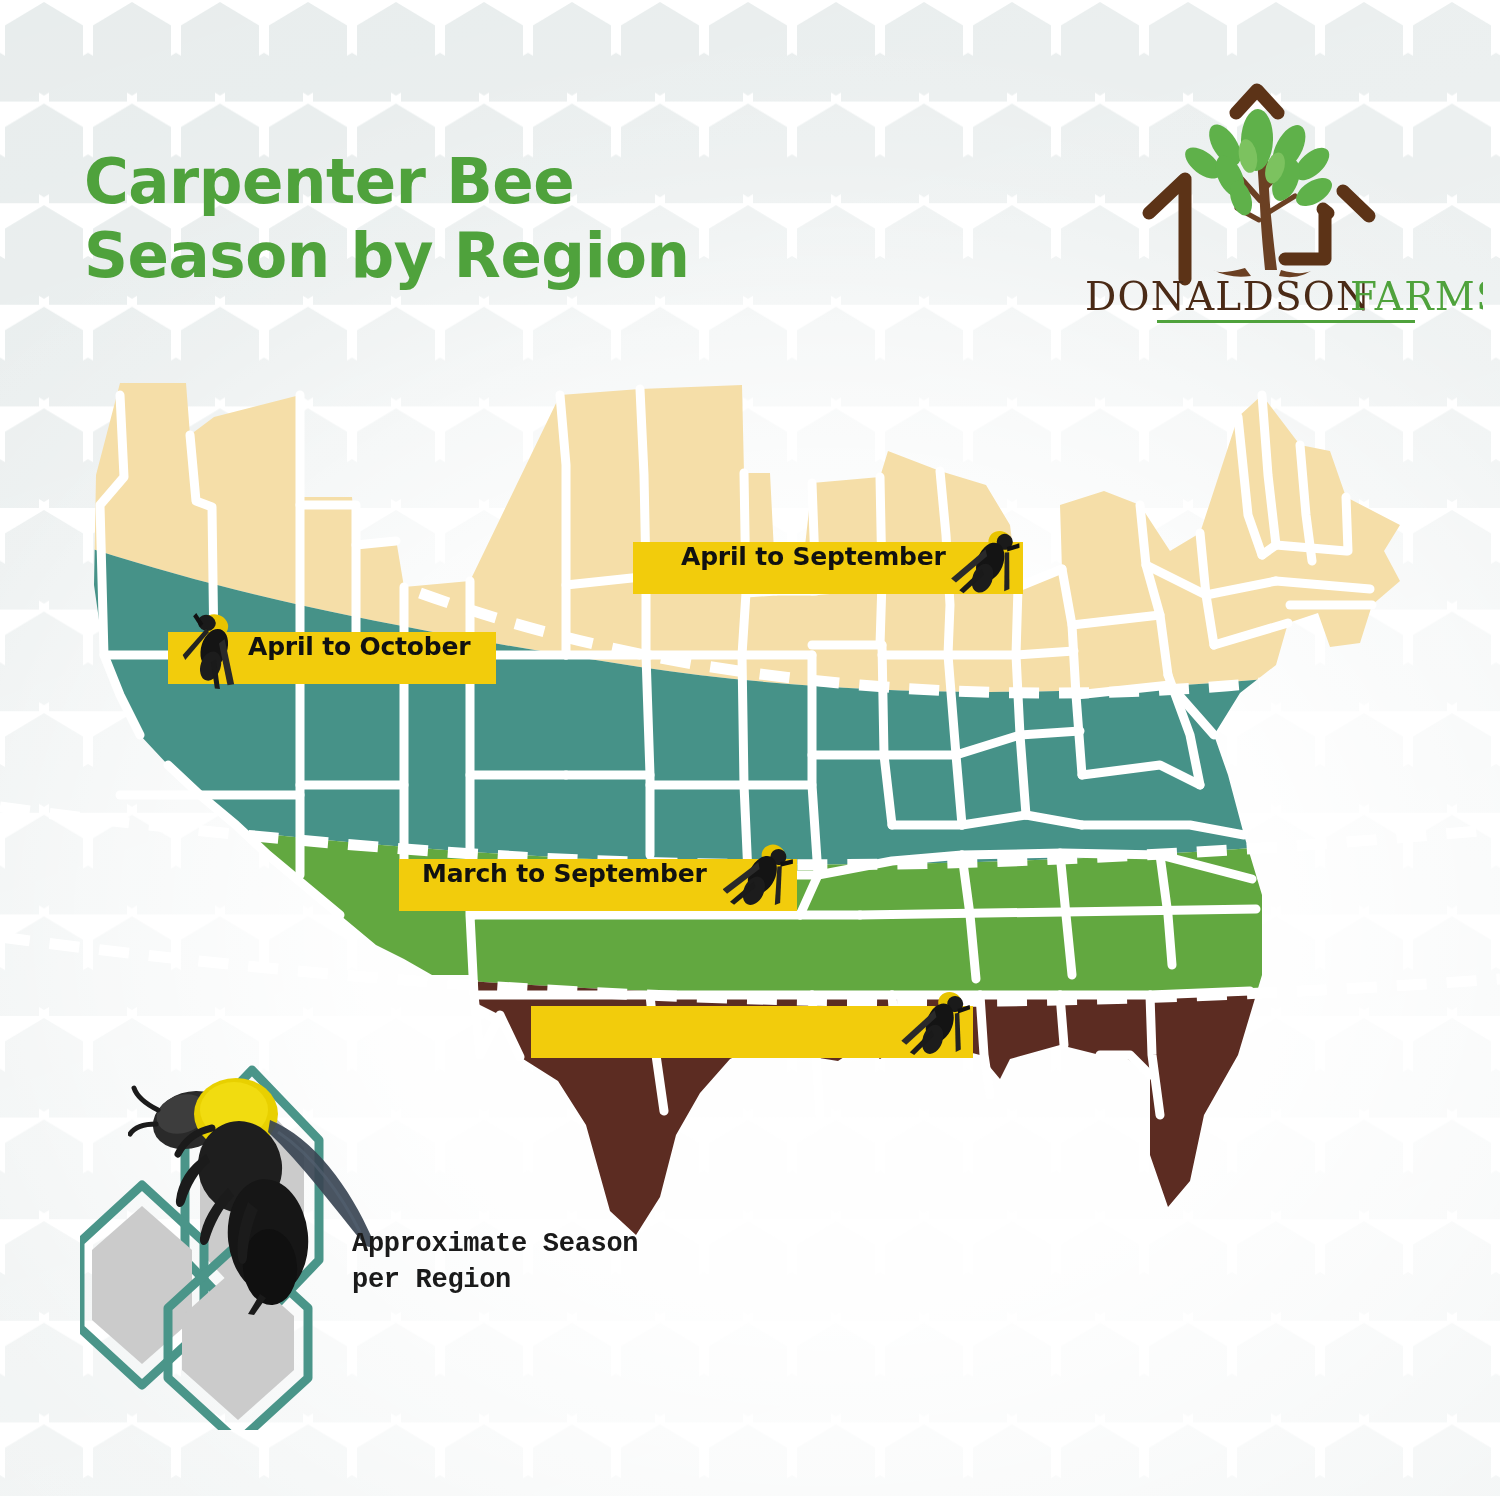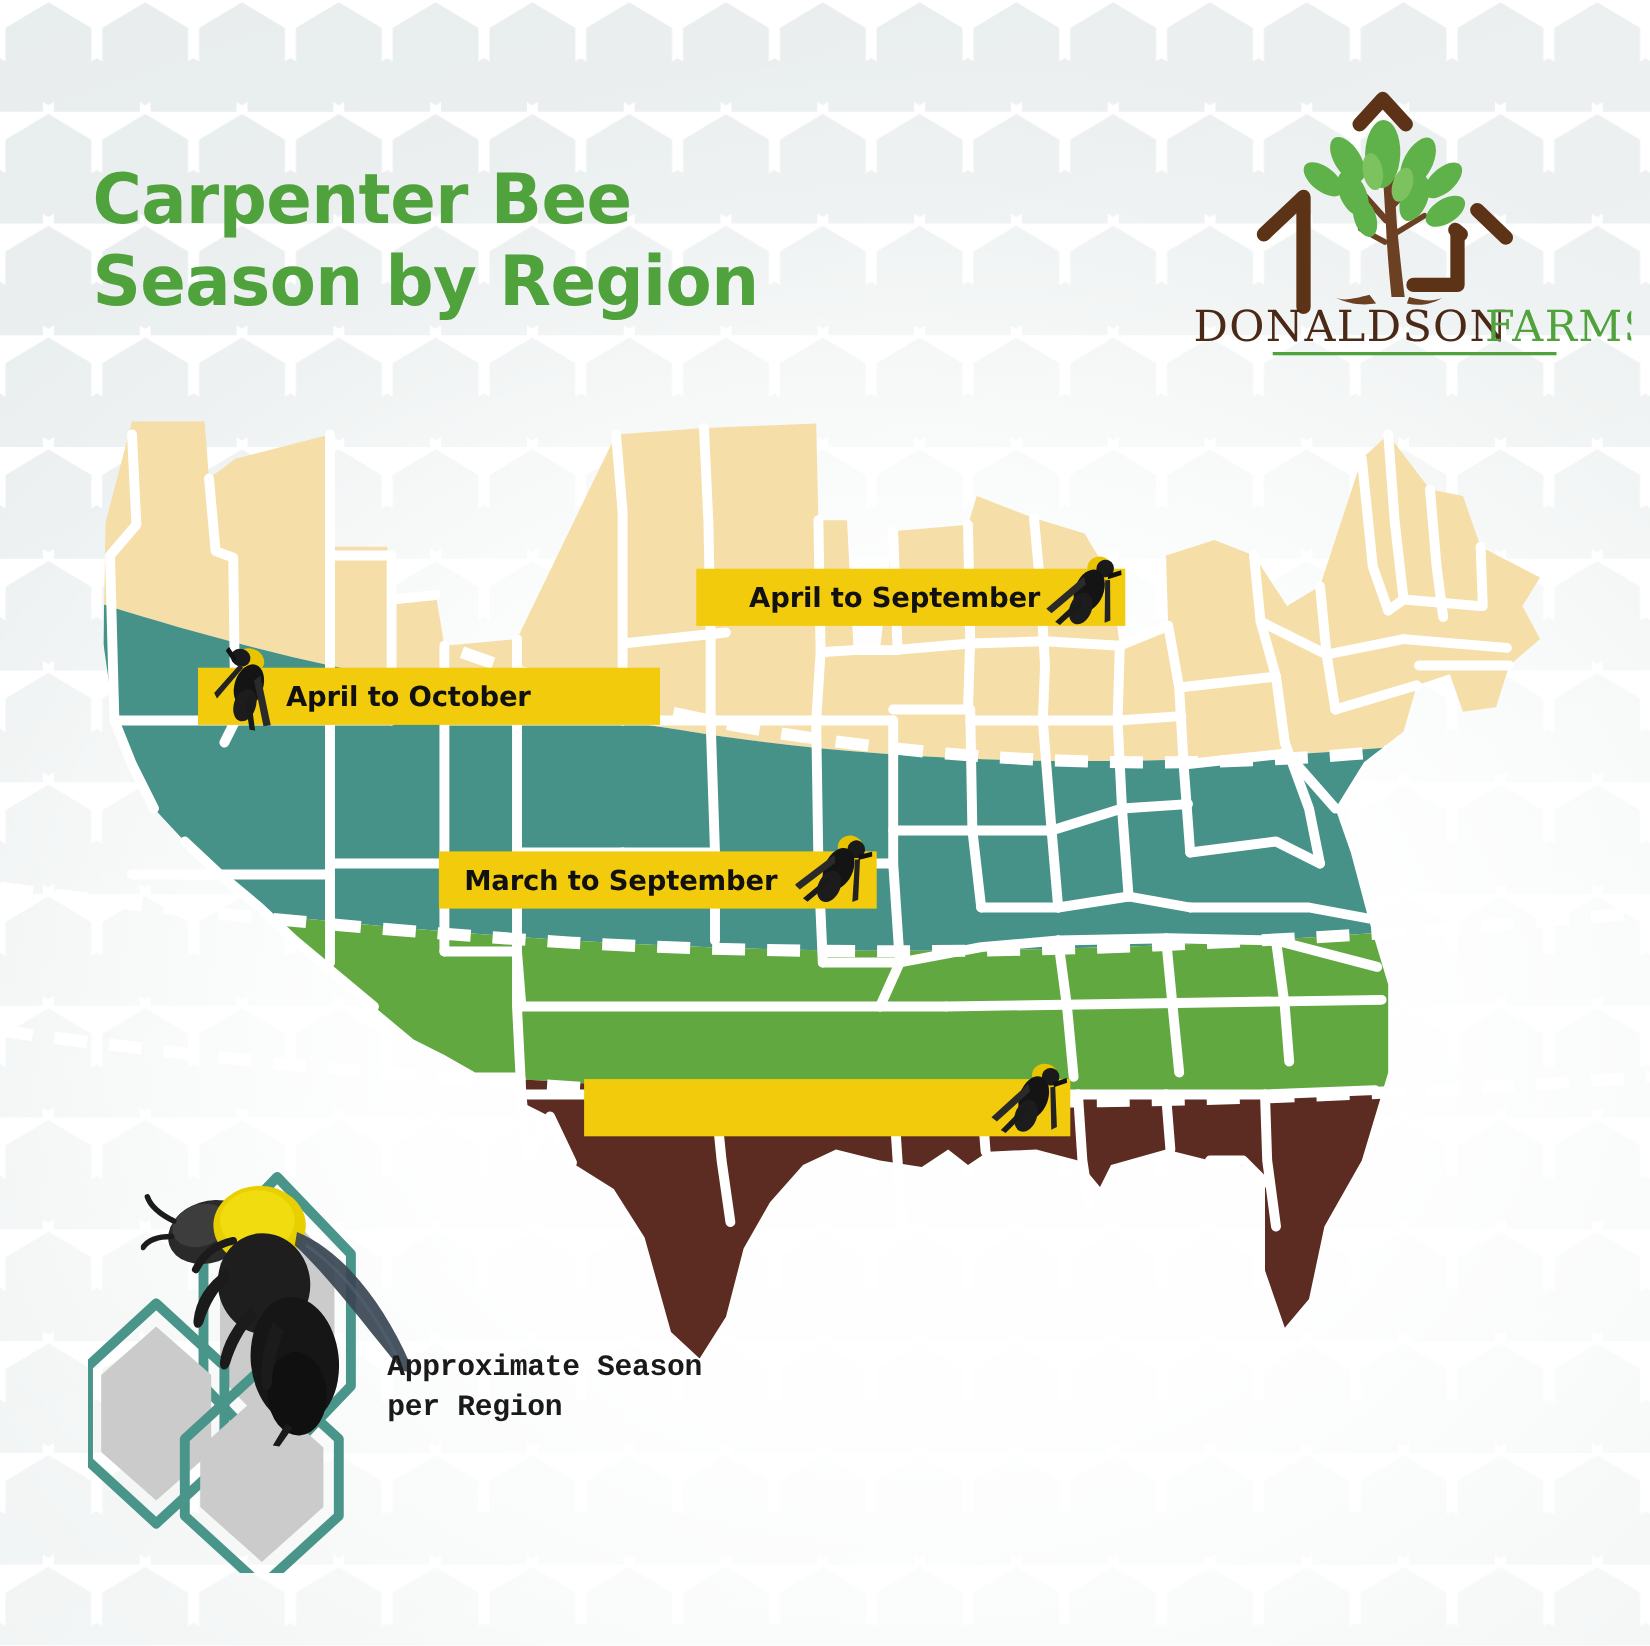--- a/index.html
+++ b/index.html
@@ -69,22 +69,22 @@
   }
   .map-wrap svg { display: block; width: 100%; height: 100%; }
 
   
   .callout {
     position: absolute;
     z-index: 8;
     background: #F2CC0C;
     height: 52px;
     display: flex;
-    align-items: center;
     box-sizing: border-box;
+    margin-top: 25px;
   }
   .callout .txt {
     font-family: "DejaVu Sans", sans-serif;
     font-weight: bold;
     font-size: 25px;
     color: #111111;
     white-space: nowrap;
     letter-spacing: -0.2px;
   }
   .callout .beeslot {
@@ -95,25 +95,25 @@
     pointer-events: none;
   }
   .callout .beeslot svg { display:block; width:100%; height:100%; }
 
   
   #callout-apr-sep { left: 633px; top: 517px; width: 390px; padding-left: 48px; }
   #callout-apr-sep .txt { }
   #callout-apr-sep .beeslot { right: -6px; }
 
   
-  #callout-apr-oct { left: 180px; top: 607px; width: 420px; padding-left: 80px; }
+  #callout-apr-oct { left: 168px; top: 607px; width: 328px; padding-left: 80px; }
   #callout-apr-oct .beeslot { left: 6px; top: -26px; }
 
   
-  #callout-mar-sep { left: 399px; top: 774px; width: 398px; padding-left: 23px; }
+  #callout-mar-sep { left: 399px; top: 834px; width: 398px; padding-left: 23px; }
   #callout-mar-sep .beeslot { right: -4px; top: -24px; }
 
   
   #callout-feb-sep { left: 531px; top: 981px; width: 442px; padding-left: 17px; }
   #callout-feb-sep .beeslot { right: -6px; top: -24px; }
 
   
   .legend {
     position: absolute;
     left: 80px;

